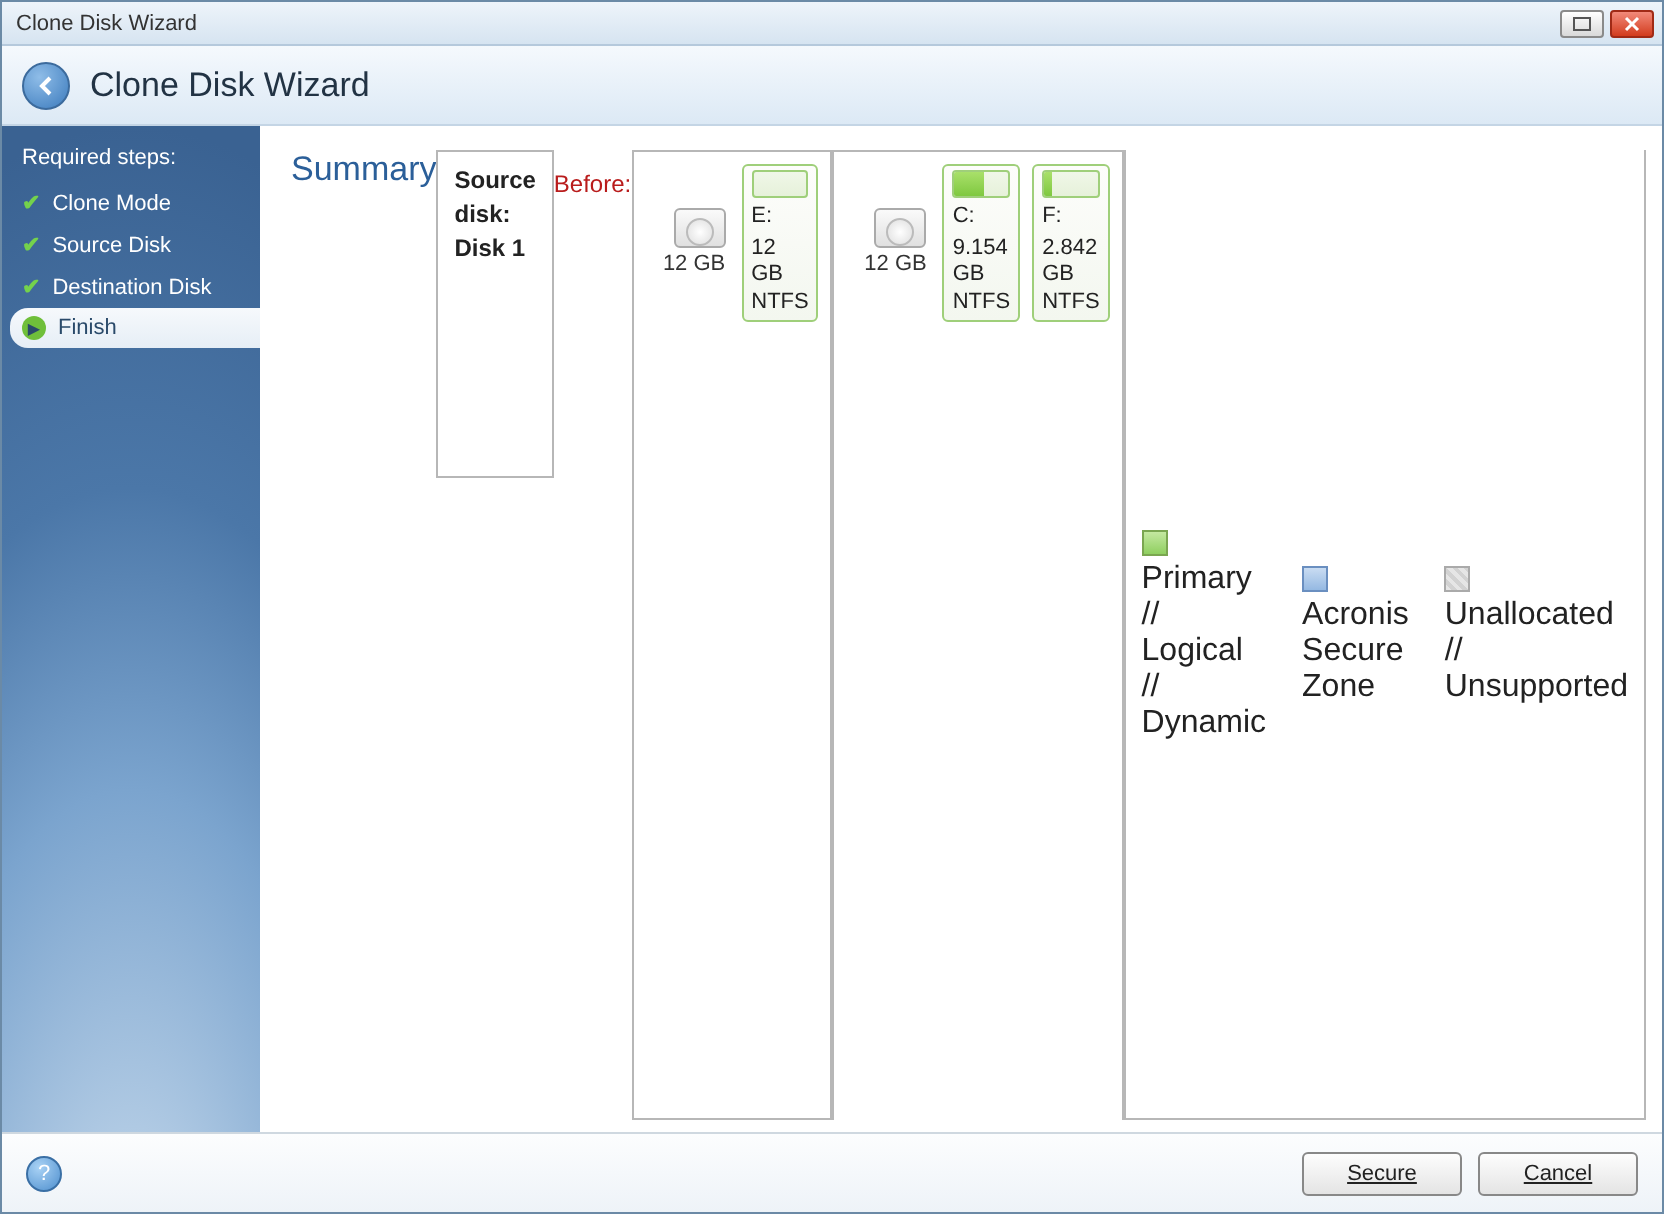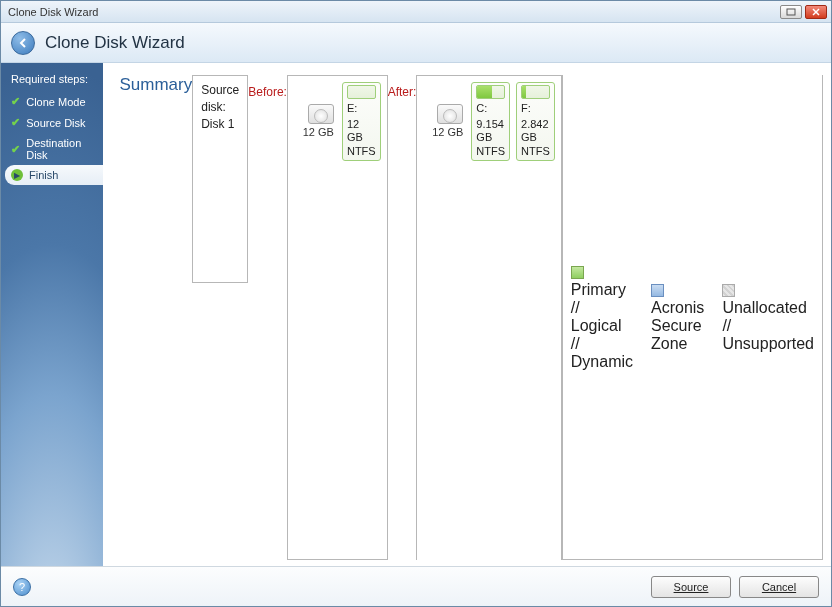--- a/index.html
+++ b/index.html
@@ -107,21 +107,22 @@
   color: #2b5f99;
   font-size: 17px;
   margin-bottom: 12px;
 }
 .info-box {
   border: 1px solid #b7b7b7;
   padding: 6px 8px;
   font-size: 12px;
   color: #222;
   line-height: 1.4;
-  height: 208px;
+  height: 164px;
+  font-weight: bold;
 }
 .section-label {
   font-size: 12px;
   color: #b91c1c;
   margin-top: 10px;
   margin-bottom: 2px;
 }
 .disk-block {
   border: 1px solid #b7b7b7;
   padding: 6px;
@@ -303,21 +304,20 @@
               <div class="bar">
                   <div class="fill" style="width:2%"></div>
                 </div>
               <div class="label">E:</div>
               <div class="label">12 GB  NTFS</div>
             </div>
           </div>
         </div>
       </div>
 
-      <div class="section-label">After:</div>
       <div class="disk-block" style="border-bottom:none">
         <div class="disk-row">
           <div class="disk-icon-col">
             <div class="hdd-icon"></div>
             <div class="disk-size">12 GB</div>
           </div>
           <div class="partitions">
             <div class="part" style="flex:3">
               <div class="bar">
                   <div class="fill" style="width:55%"></div>
@@ -339,18 +339,18 @@
         <span><span class="sw"></span><span>Primary // Logical // Dynamic</span></span>
         <span><span class="sw blue"></span><span>Acronis Secure Zone</span></span>
         <span><span class="sw grey"></span><span>Unallocated // Unsupported</span></span>
       </div>
     </div>
   </div>
 
   <div class="footer">
     <div class="help-icon">?</div>
     <div class="footer-buttons">
-      <button class="btn">Source</button>
+      <button class="btn">Secure</button>
       <button class="btn">Cancel</button>
     </div>
   </div>
 
 </div>
 
 </body></html>

